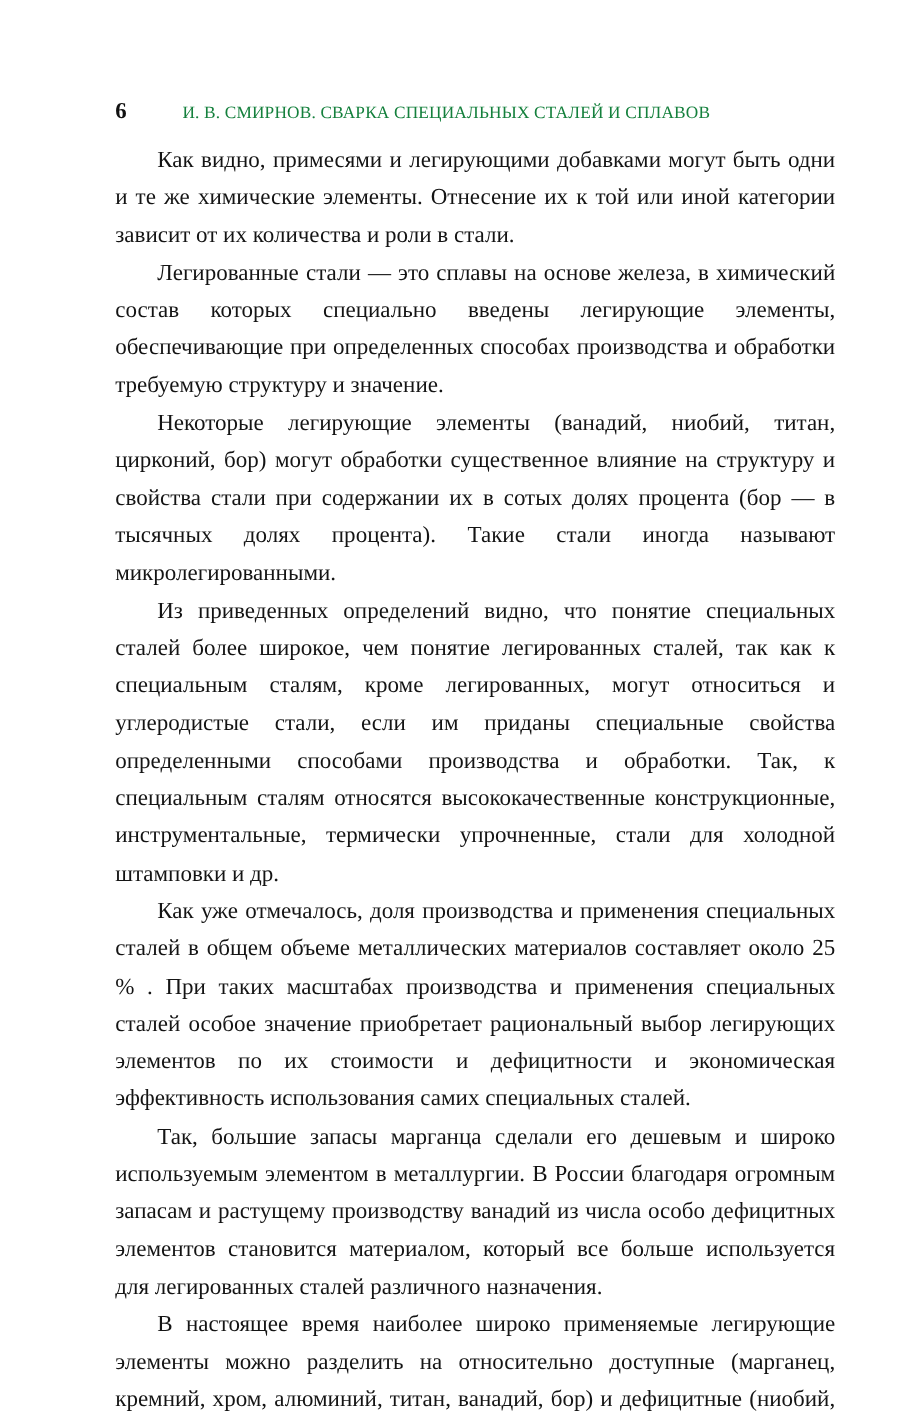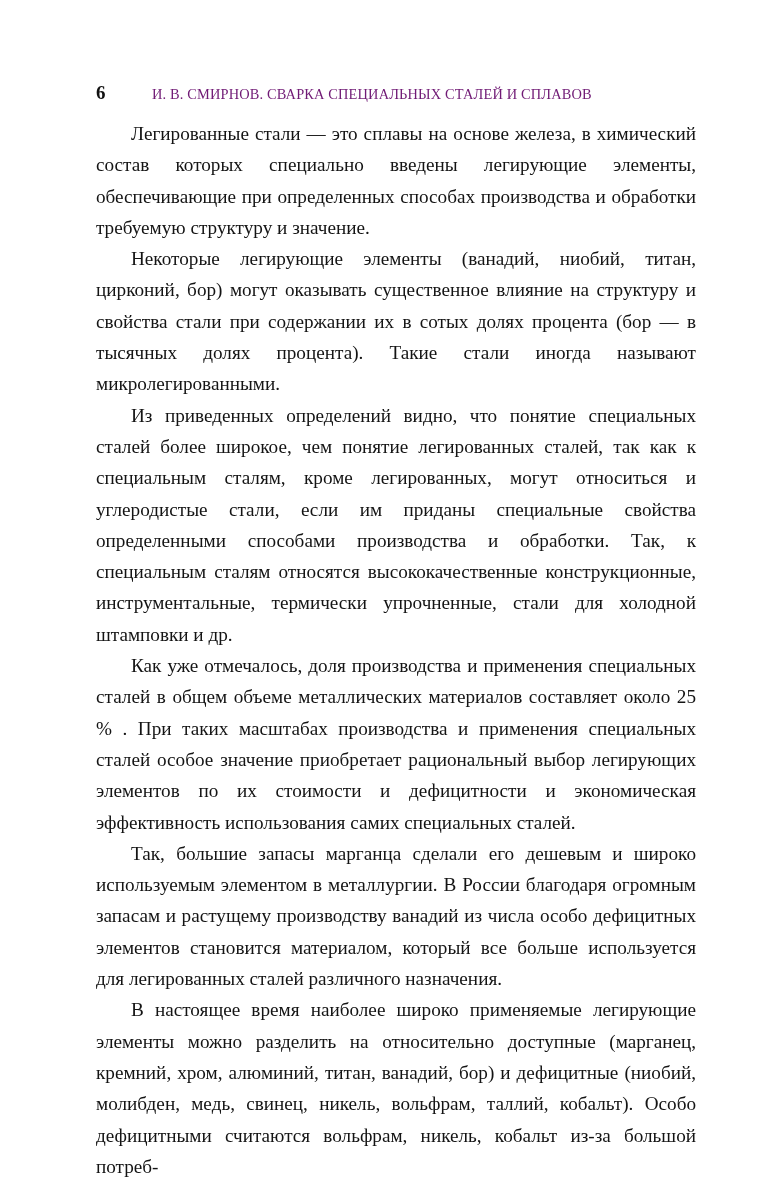--- a/index.html
+++ b/index.html
@@ -35,21 +35,21 @@
     font-weight: bold;
     font-size: 19px;
     color: #111111;
     width: 56px;
     flex: none;
   }
   .running-title {
     font-family: "Liberation Serif", "DejaVu Serif", serif;
     font-size: 14.4px;
     letter-spacing: 0.15px;
-    color: #701a75;
+    color: #15803d;
     white-space: nowrap;
     margin-top: 20px;
   }
   .body-text {
     position: absolute;
     top: 118px;
     left: 96px;
     width: 600px;
     font-size: 19.2px;
     line-height: 31.3px;
@@ -72,21 +72,22 @@
 <body>
 
 <div class="page">
 
   <div class="header">
     <div class="page-number">6</div>
     <div class="running-title">И. В. СМИРНОВ. СВАРКА СПЕЦИАЛЬНЫХ СТАЛЕЙ И СПЛАВОВ</div>
   </div>
 
   <div class="body-text">
+    <p>Как видно, примесями и легирующими добавками могут быть одни и те же химические элементы. Отнесение их к той или иной категории зависит от их количества и роли в стали.</p>
     <p><span class="term">Легированные стали</span><span> — это сплавы на основе железа, в химический состав которых специально введены легирующие элементы, обеспечивающие при определенных способах производства и обработки требуемую структуру и значение.</span></p>
-    <p>Некоторые легирующие элементы (ванадий, ниобий, титан, цирконий, бор) могут оказывать существенное влияние на структуру и свойства стали при содержании их в сотых долях процента (бор — в тысячных долях процента). Такие стали иногда называют микролегированными.</p>
+    <p>Некоторые легирующие элементы (ванадий, ниобий, титан, цирконий, бор) могут обработки существенное влияние на структуру и свойства стали при содержании их в сотых долях процента (бор — в тысячных долях процента). Такие стали иногда называют микролегированными.</p>
     <p>Из приведенных определений видно, что понятие специальных сталей более широкое, чем понятие легированных сталей, так как к специальным сталям, кроме легированных, могут относиться и углеродистые стали, если им приданы специальные свойства определенными способами производства и обработки. Так, к специальным сталям относятся высококачественные конструкционные, инструментальные, термически упрочненные, стали для холодной штамповки и др.</p>
     <p>Как уже отмечалось, доля производства и применения специальных сталей в общем объеме металлических материалов составляет около 25 % . При таких масштабах производства и применения специальных сталей особое значение приобретает рациональный выбор легирующих элементов по их стоимости и дефицитности и экономическая эффективность использования самих специальных сталей.</p>
     <p>Так, большие запасы марганца сделали его дешевым и широко используемым элементом в металлургии. В России благодаря огромным запасам и растущему производству ванадий из числа особо дефицитных элементов становится материалом, который все больше используется для легированных сталей различного назначения.</p>
     <p>В настоящее время наиболее широко применяемые легирующие элементы можно разделить на относительно доступные (марганец, кремний, хром, алюминий, титан, ванадий, бор) и дефицитные (ниобий, молибден, медь, свинец, никель, вольфрам, таллий, кобальт). Особо дефицитными считаются вольфрам, никель, кобальт из-за большой потреб-</p>
   </div>
 
 </div>
 
 </body></html>

